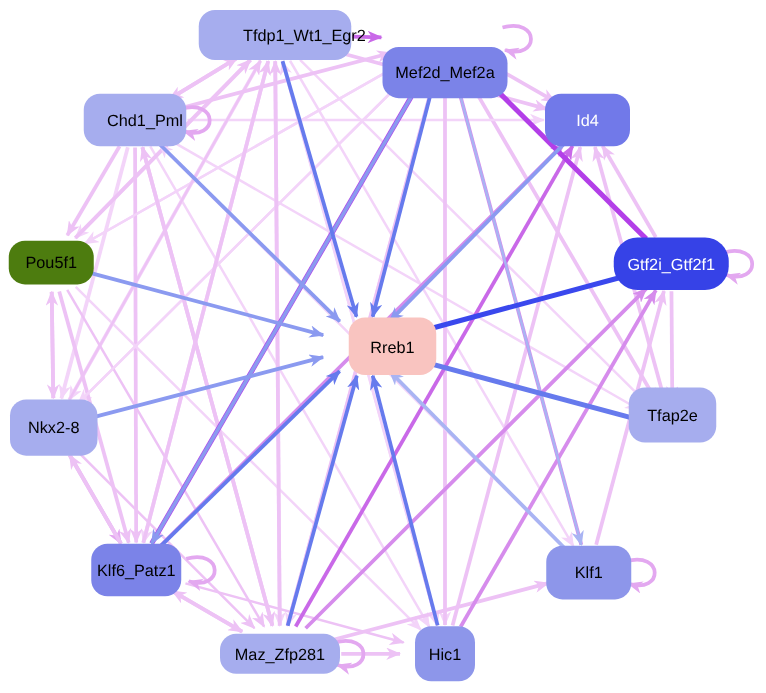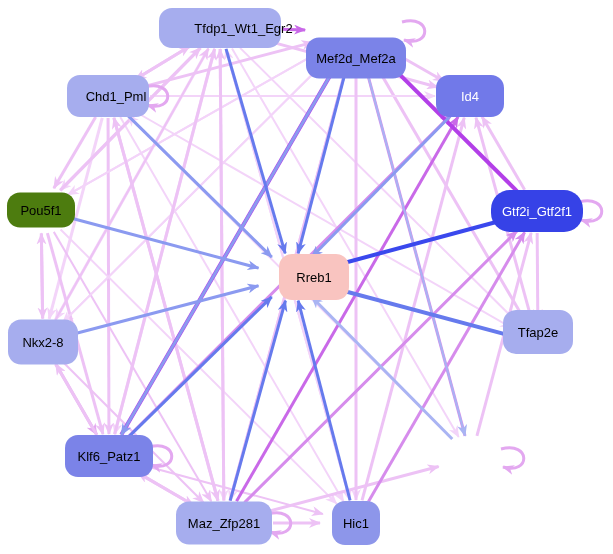--- a/index.html
+++ b/index.html
@@ -164,22 +164,25 @@
     </div>
     <div class="node" style="left: 292px; top: 277px; width: 70px; height: 46px; background: rgb(249, 196, 192); margin-left: 22px;">
       <span style="color: rgb(0, 0, 0);">Rreb1</span>
     </div>
     <div class="node" style="left: 43px; top: 342px; width: 70px; height: 45px; background: rgb(166, 173, 238);">
       <span style="color: rgb(0, 0, 0);">Nkx2-8</span>
     </div>
     <div class="node" style="left: 538px; top: 332px; width: 70px; height: 44px; background: rgb(166, 173, 238);">
       <span style="color: rgb(0, 0, 0);">Tfap2e</span>
     </div>
-    <div class="node" style="left: 109px; top: 456px; width: 88px; height: 42px; background: rgb(123, 131, 232);">
+    <div class="node" style="left: 109px; top: 456px; width: 72px; height: 42px; background: rgb(123, 131, 232);">
       <span style="color: rgb(0, 0, 0);">Klf6_Patz1</span>
     </div>
-    <div class="node" style="left: 224px; top: 523px; width: 96px; height: 43px; background: rgb(166, 173, 238);">
+    <div class="node" style="left: 471px; top: 458px; width: 68px; height: 43px; background: rgb(141, 150, 234);">
+      <span style="color: rgb(0, 0, 0);">Klf1</span>
+    </div>
+    <div class="node" style="left: 224px; top: 523px; width: 96px; height: 32px; background: rgb(166, 173, 238);">
       <span style="color: rgb(0, 0, 0);">Maz_Zfp281</span>
     </div>
     <div class="node" style="left: 356px; top: 523px; width: 48px; height: 44px; background: rgb(141, 150, 234);">
       <span style="color: rgb(0, 0, 0);">Hic1</span>
     </div>
   </div>
 
 </body></html>

